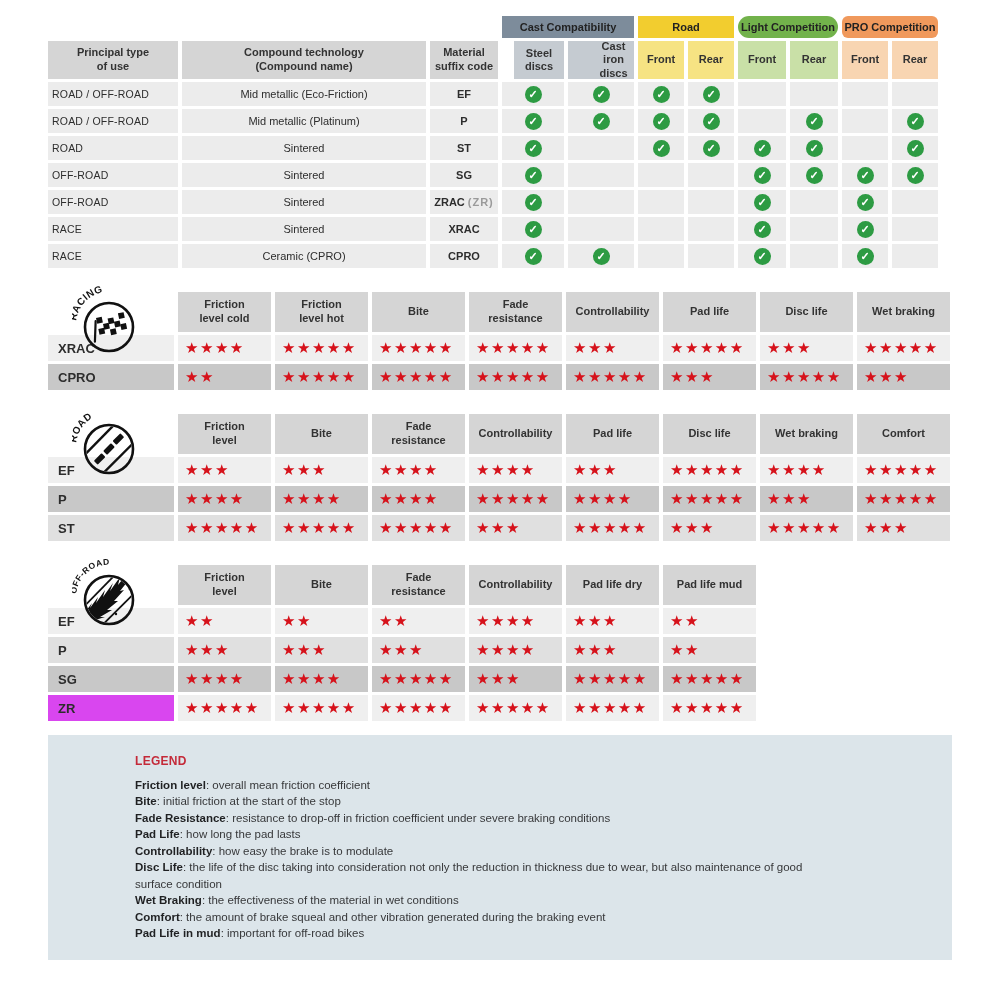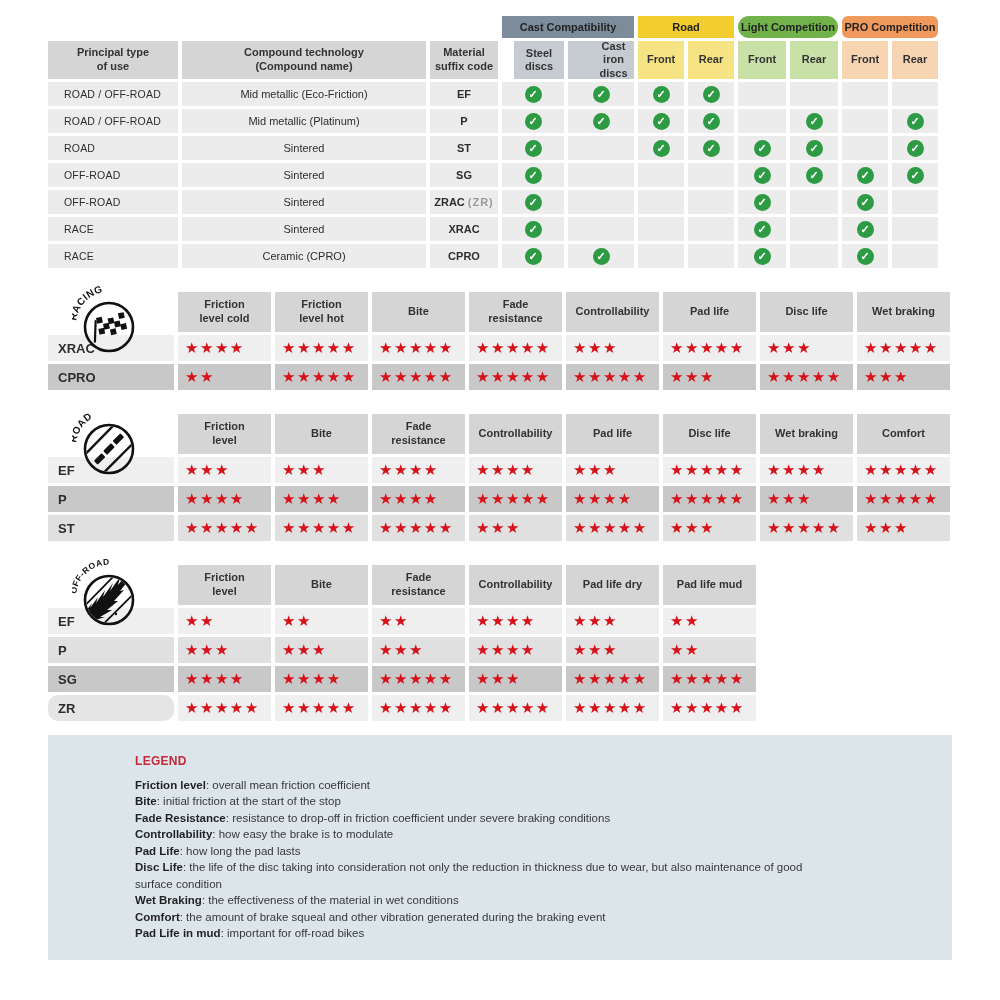--- a/index.html
+++ b/index.html
@@ -4,21 +4,21 @@
 <style>
   html,body{margin:0;padding:0;width:1000px;height:1000px;overflow:hidden;background:#fff;}
   body{font-family:"Liberation Sans",sans-serif;color:#2d2d2d;padding-top:16px;box-sizing:border-box;}
   .cell{display:flex;align-items:center;justify-content:center;background:#ececec;font-size:11px;}
   .cell.empty{background:transparent;}
   #compat-grid{display:grid;grid-template-columns:130px 244px 68px 62px 66px 46px 46px 48px 48px 46px 46px;
     grid-template-rows:22px 38px;grid-auto-rows:24px;gap:3px 4px;margin-left:48px;}
   .ghead{font-weight:700;font-size:11px;color:#222;}
   .chead{background:#d5d5d5;font-weight:700;white-space:pre-line;text-align:center;line-height:1.25;color:#333;}
   .shead{font-weight:700;white-space:pre-line;text-align:center;line-height:1.2;color:#333;}
-  .use{justify-content:flex-start;padding-left:16px;font-size:10.5px;letter-spacing:.2px;text-align:right;}
+  .use{justify-content:flex-start;padding-left:4px;font-size:10.5px;letter-spacing:.2px;text-align:right;}
   .code{font-weight:700;}
   .suffix{color:#9a9a9a;font-weight:700;margin-left:3px;letter-spacing:1px;}
   .check{width:17px;height:17px;border-radius:50%;background:#2d9b43;color:#fff;font-size:11px;font-weight:700;
     display:flex;align-items:center;justify-content:center;}
   .rsec{margin:12px 0 0 48px;position:relative;width:904px;}
   .ricon{position:absolute;left:24px;top:-6px;width:72px;height:72px;}
   .rgrid{margin-top:24px;display:grid;gap:3px 4px;grid-template-rows:40px;grid-auto-rows:26px;}
   .rlabel{justify-content:flex-start;padding-left:10px;font-weight:700;font-size:13px;}
   .stars{justify-content:flex-start;padding-left:7px;color:#d6121b;font-size:15px;letter-spacing:1.5px;
     font-family:"DejaVu Sans",sans-serif;overflow:hidden;}
@@ -357,39 +357,39 @@
           <div class="cell stars" style="background: rgb(224, 224, 224);">★★★★</div>
           <div class="cell stars" style="background: rgb(224, 224, 224);">★★★</div>
           <div class="cell stars" style="background: rgb(224, 224, 224);">★★</div>
           <div class="cell rlabel" style="background: rgb(200, 200, 200);">SG</div>
           <div class="cell stars" style="background: rgb(200, 200, 200);">★★★★</div>
           <div class="cell stars" style="background: rgb(200, 200, 200);">★★★★</div>
           <div class="cell stars" style="background: rgb(200, 200, 200);">★★★★★</div>
           <div class="cell stars" style="background: rgb(200, 200, 200);">★★★</div>
           <div class="cell stars" style="background: rgb(200, 200, 200);">★★★★★</div>
           <div class="cell stars" style="background: rgb(200, 200, 200);">★★★★★</div>
-          <div class="cell rlabel" style="background: #e5e5e5; border-radius: 10px;">ZR</div>
+          <div class="cell rlabel" style="background: #d946ef;">ZR</div>
           <div class="cell stars" style="background: rgb(239, 239, 239);">★★★★★</div>
           <div class="cell stars" style="background: rgb(239, 239, 239);">★★★★★</div>
           <div class="cell stars" style="background: rgb(239, 239, 239);">★★★★★</div>
           <div class="cell stars" style="background: rgb(239, 239, 239);">★★★★★</div>
           <div class="cell stars" style="background: rgb(239, 239, 239);">★★★★★</div>
           <div class="cell stars" style="background: rgb(239, 239, 239);">★★★★★</div>
         </div>
       </div>
     </div>
   <section class="legend">
     <div class="legend-inner">
       <div class="legend-title">LEGEND</div>
       <div id="legend-entries">
           <div class="lline"><span class="lterm">Friction level</span><span>: overall mean friction coefficient</span></div>
           <div class="lline"><span class="lterm">Bite</span><span>: initial friction at the start of the stop</span></div>
           <div class="lline"><span class="lterm">Fade Resistance</span><span>: resistance to drop-off in friction coefficient under severe braking conditions</span></div>
+          <div class="lline"><span class="lterm">Pad Life</span><span>: how long the pad lasts</span></div>
           <div class="lline"><span class="lterm">Controllability</span><span>: how easy the brake is to modulate</span></div>
-          <div class="lline"><span class="lterm">Pad Life</span><span>: how long the pad lasts</span></div>
           <div class="lline"><span class="lterm">Disc Life</span><span>: the life of the disc taking into consideration not only the reduction in thickness due to wear, but also maintenance of good surface condition</span></div>
           <div class="lline"><span class="lterm">Wet Braking</span><span>: the effectiveness of the material in wet conditions</span></div>
           <div class="lline"><span class="lterm">Comfort</span><span>: the amount of brake squeal and other vibration generated during the braking event</span></div>
           <div class="lline"><span class="lterm">Pad Life in mud</span><span>: important for off-road bikes</span></div>
         </div>
     </div>
   </section>
 </div>
 
 </body></html>

